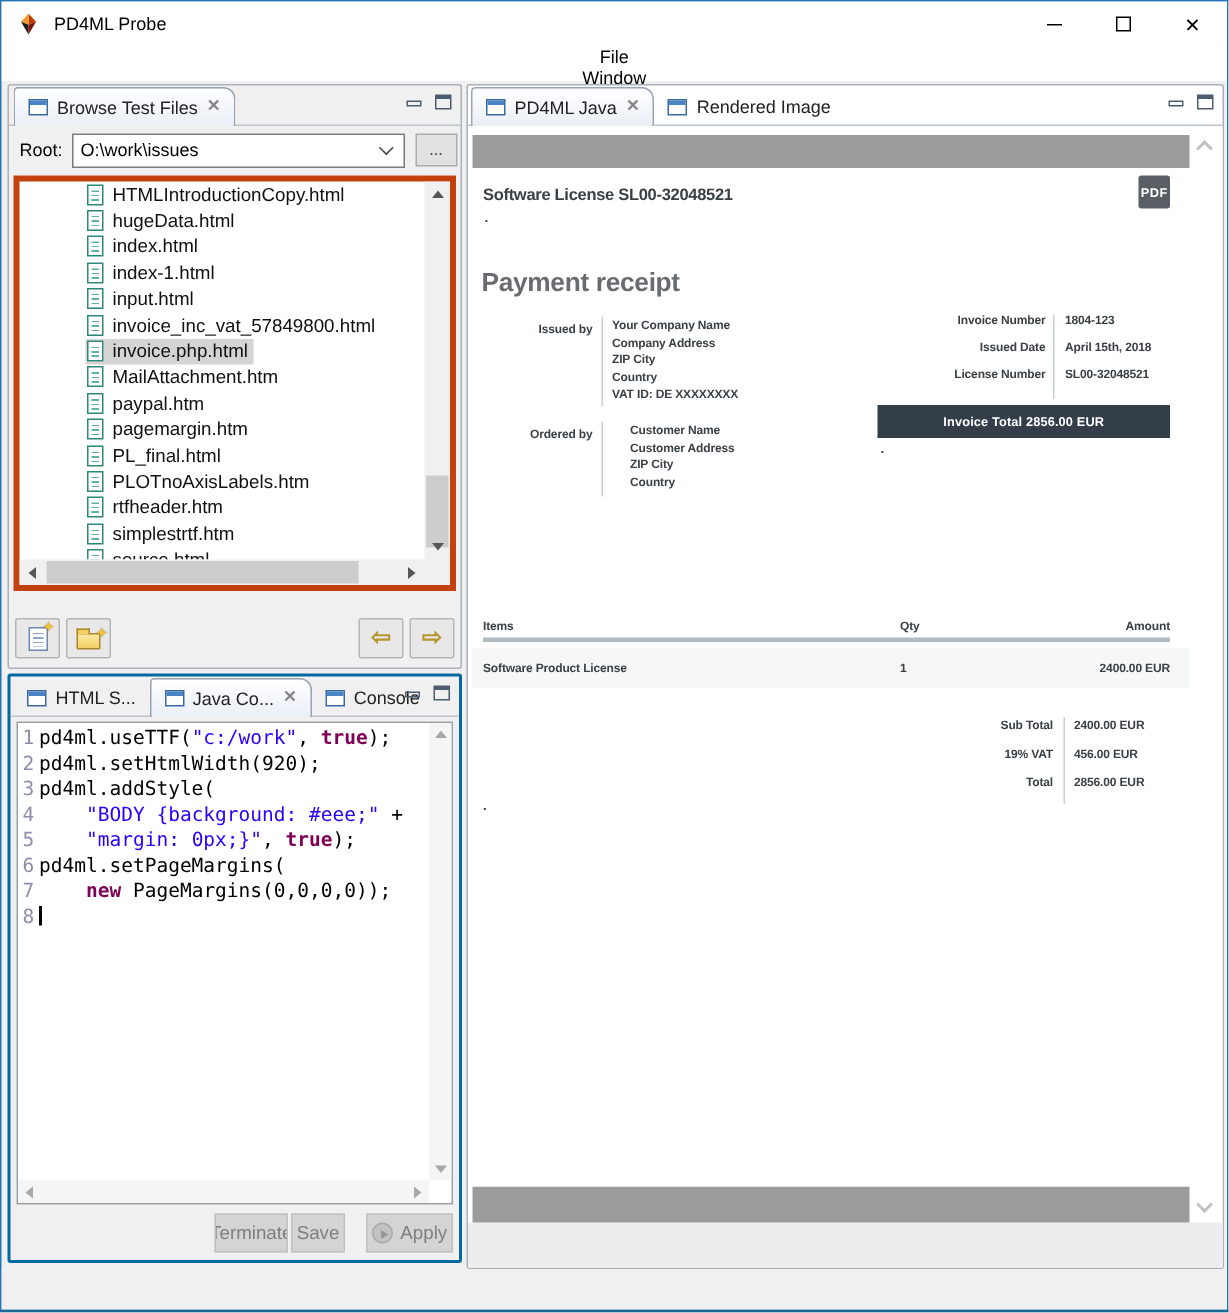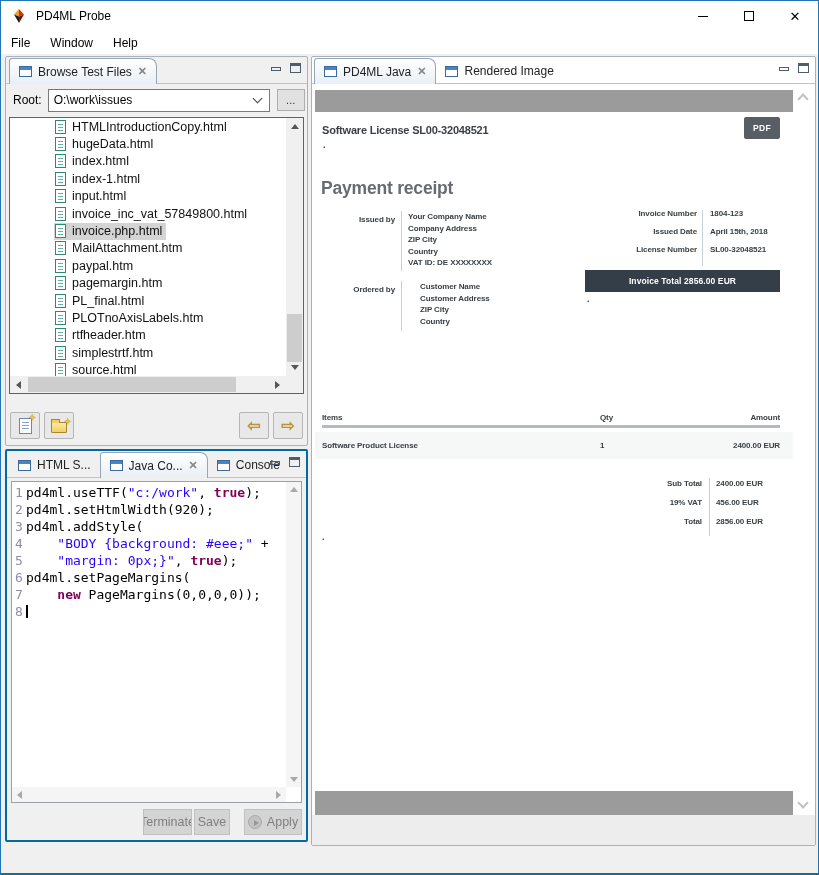--- a/index.html
+++ b/index.html
@@ -11,21 +11,21 @@
   }
   
   .titlebar { position:absolute; left:0; top:0; width:100%; height:30px; background:#fff; display:flex; align-items:center; }
   .app-icon { width:16px; height:16px; margin:0 9px 0 10px; }
   .app-title { font-size:12px; color:#000; }
   .win-controls { position:absolute; right:0; top:0; height:30px; display:flex; }
   .win-btn { width:46px; height:30px; display:flex; align-items:center; justify-content:center; }
   .glyph-min { width:10px; height:1px; background:#000; }
   .glyph-max { width:10px; height:10px; border:1px solid #000; }
   .glyph-close { font-size:13px; color:#000; line-height:1; }
-  .menubar { position:absolute; left:0; top:30px; width:100%; height:23px; background:#fff; display:flex; align-items:center; }
+  .menubar { position:absolute; left:0; top:30px; width:100%; height:23px; background:#fff; display:flex; align-items:center;flex-direction:column; }
   .menu-item { font-size:12px; color:#000; padding:0 10px; }
   .menu-item:first-child { padding-left:10px; }
 
   
   .panel { position:absolute; background:#f0f0f0; border:1px solid #a9b1bc; border-radius:2px; }
   .panel.focused { border:2px solid #0369a1; }
   .etab-bar { position:relative; height:27px; display:flex; align-items:flex-end; }
   .etab-bar::after { content:""; position:absolute; left:0; right:0; bottom:0; height:1px; background:#bcc4ce; }
   .etab { position:relative; z-index:2; height:26px; display:flex; align-items:center; gap:6px; padding:0 9px; font-size:12px; color:#222; }
   .etab.selected { background:linear-gradient(#ffffff,#e9eff6); border:1px solid #98a4b4; border-bottom:none; border-radius:3px 8px 0 0; }
@@ -37,21 +37,21 @@
   .icon-maximize { width:11px; height:10px; border:1px solid #4e5d6d; border-top:3px solid #4e5d6d; }
 
   
   #browsePanel { left:4px; top:55px; width:303px; height:390px; }
   .root-row { position:absolute; left:0; top:29px; width:100%; height:28px; display:flex; align-items:center; }
   .root-label { font-size:12px; margin-left:7px; }
   .combo { position:relative; margin-left:6px; width:222px; height:23px; background:#fff; border:1px solid #7a7a7a; display:flex; align-items:center; }
   .combo-text { font-size:12px; margin-left:5px; flex:1; white-space:nowrap; overflow:hidden; }
   .combo-chev { width:7px; height:7px; border-right:1px solid #444; border-bottom:1px solid #444; transform:rotate(45deg); margin:-3px 8px 0 0; }
   .browse-more { margin-left:7px; width:28px; height:22px; background:#e1e1e1; border:1px solid #adadad; font-size:11px; color:#333; display:flex; align-items:center; justify-content:center; }
-  .file-list { position:absolute; left:3px; top:60px; width:295px; height:277px; background:#fff; border:1px solid #c2410c; overflow:hidden; }
+  .file-list { position:absolute; left:3px; top:60px; width:295px; height:277px; background:#fff; border:4px solid #c2410c; overflow:hidden; }
   .file-rows { position:absolute; left:0; top:0; right:17px; bottom:17px; overflow:hidden; }
   .file-row { height:17.4px; display:flex; align-items:center; padding-left:44px; white-space:nowrap; }
   .file-row-inner { display:flex; align-items:center; gap:6px; padding:0 4px 0 1px; height:17px; }
   .file-row-inner.selected { background:#d4d4d4; }
   .file-label { font-size:12.5px; color:#111; }
   .icon-doc { width:11px; height:14px; background:#fff; border:1px solid #2e8677; position:relative; flex:0 0 auto; }
   .icon-doc::before { content:""; position:absolute; left:2px; right:2px; top:3px; height:9px;
      background:repeating-linear-gradient(to bottom,#5fb3a1 0 1px,transparent 1px 3px); }
   
   .sb-v { position:absolute; top:0; right:0; bottom:17px; width:17px; background:#f0f0f0; }
@@ -104,21 +104,21 @@
   .viewer-footer-bg { position:absolute; left:0; top:730px; right:0; bottom:0; background:#ededed; }
   .vsb { position:absolute; right:4px; top:2px; bottom:30px; width:14px; }
   .chev { width:8px; height:8px; border-right:2px solid #c2c2c2; border-bottom:2px solid #c2c2c2; position:absolute; left:2px; }
   .chev.up { transform:rotate(-135deg); top:8px; }
   .chev.down { transform:rotate(45deg); bottom:8px; }
 
   
   .doc { position:absolute; left:3px; top:27px; width:478px; height:679px; background:#fff; color:#3a4146; }
   .doc .abs { position:absolute; }
   .doc-title { font-size:11px; font-weight:bold; letter-spacing:-0.2px; }
-  .pdf-btn { width:36px; height:22px; background:#585e63; border-radius:2px; color:#fff; font-size:8.5px; font-weight:bold; display:flex; align-items:center; justify-content:center; letter-spacing:0.3px; }
+  .pdf-btn { width:21px; height:22px; background:#585e63; border-radius:2px; color:#fff; font-size:8.5px; font-weight:bold; display:flex; align-items:center; justify-content:center; letter-spacing:0.3px; }
   .stray-dot { font-size:9px; font-weight:bold; color:#3a4146; }
   .receipt-heading { font-size:17.5px; font-weight:bold; color:#686c70; letter-spacing:-0.2px; }
   .inv-small { font-size:8px; font-weight:bold; letter-spacing:-0.1px; line-height:11.6px; }
   .addr-label { width:80px; text-align:right; }
   .vline { position:absolute; width:1px; background:#c9d0d5; }
   .meta-row { display:flex; height:18px; }
   .meta-label { flex:0 0 132px; text-align:right; }
   .meta-value { margin-left:13px; }
   .total-box { width:195px; height:22px; background:#333e48; color:#fff; display:flex; align-items:center; justify-content:center; font-size:8.5px; font-weight:bold; letter-spacing:0.1px; }
   .items-header, .items-row { display:flex; padding:0 13px 0 7px; }

